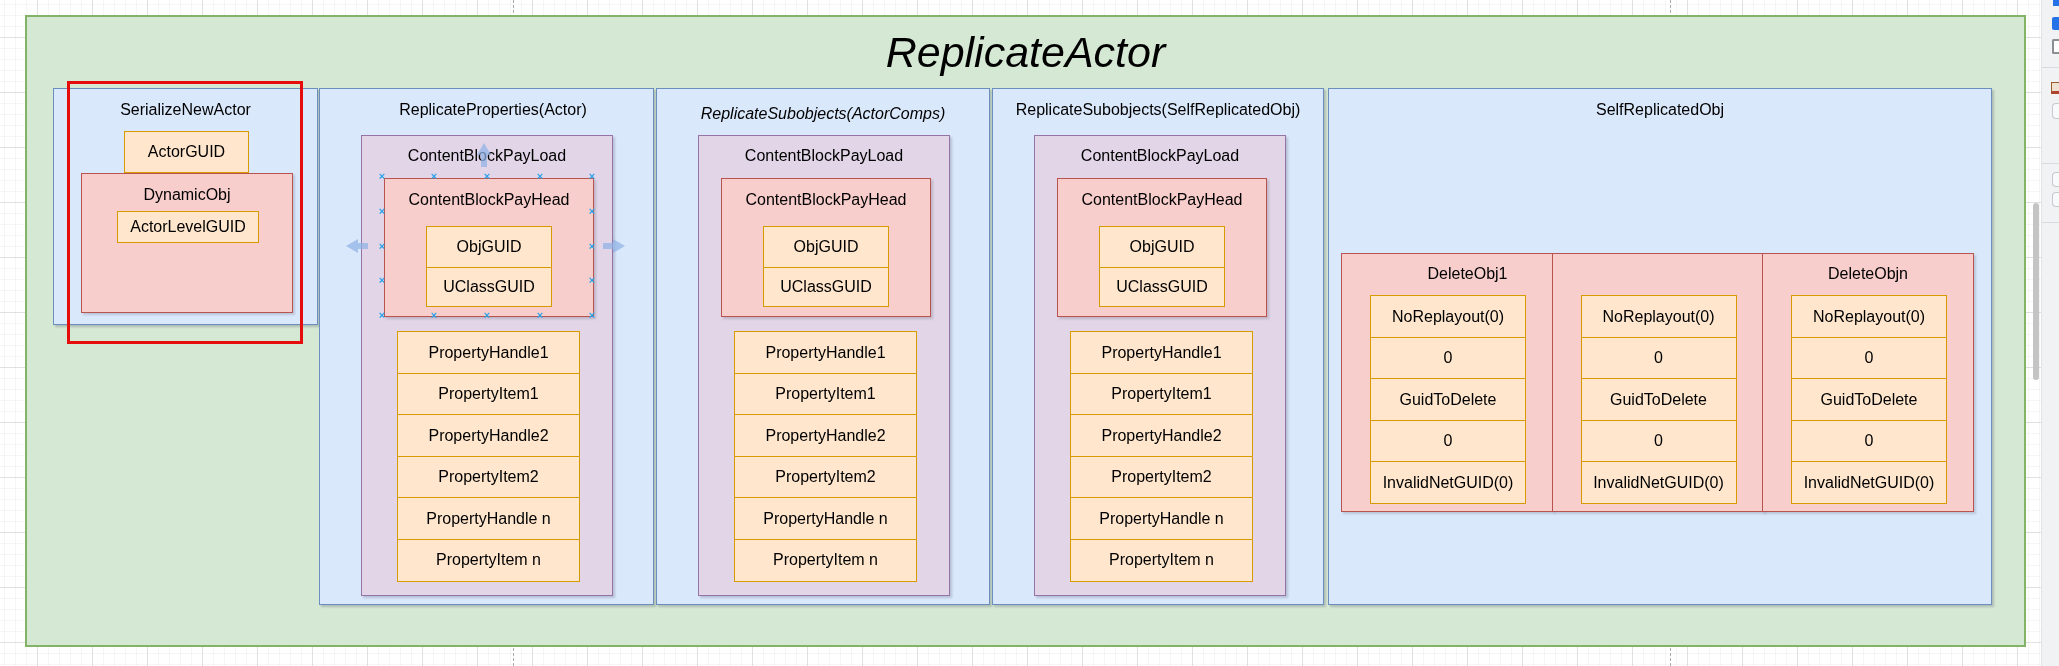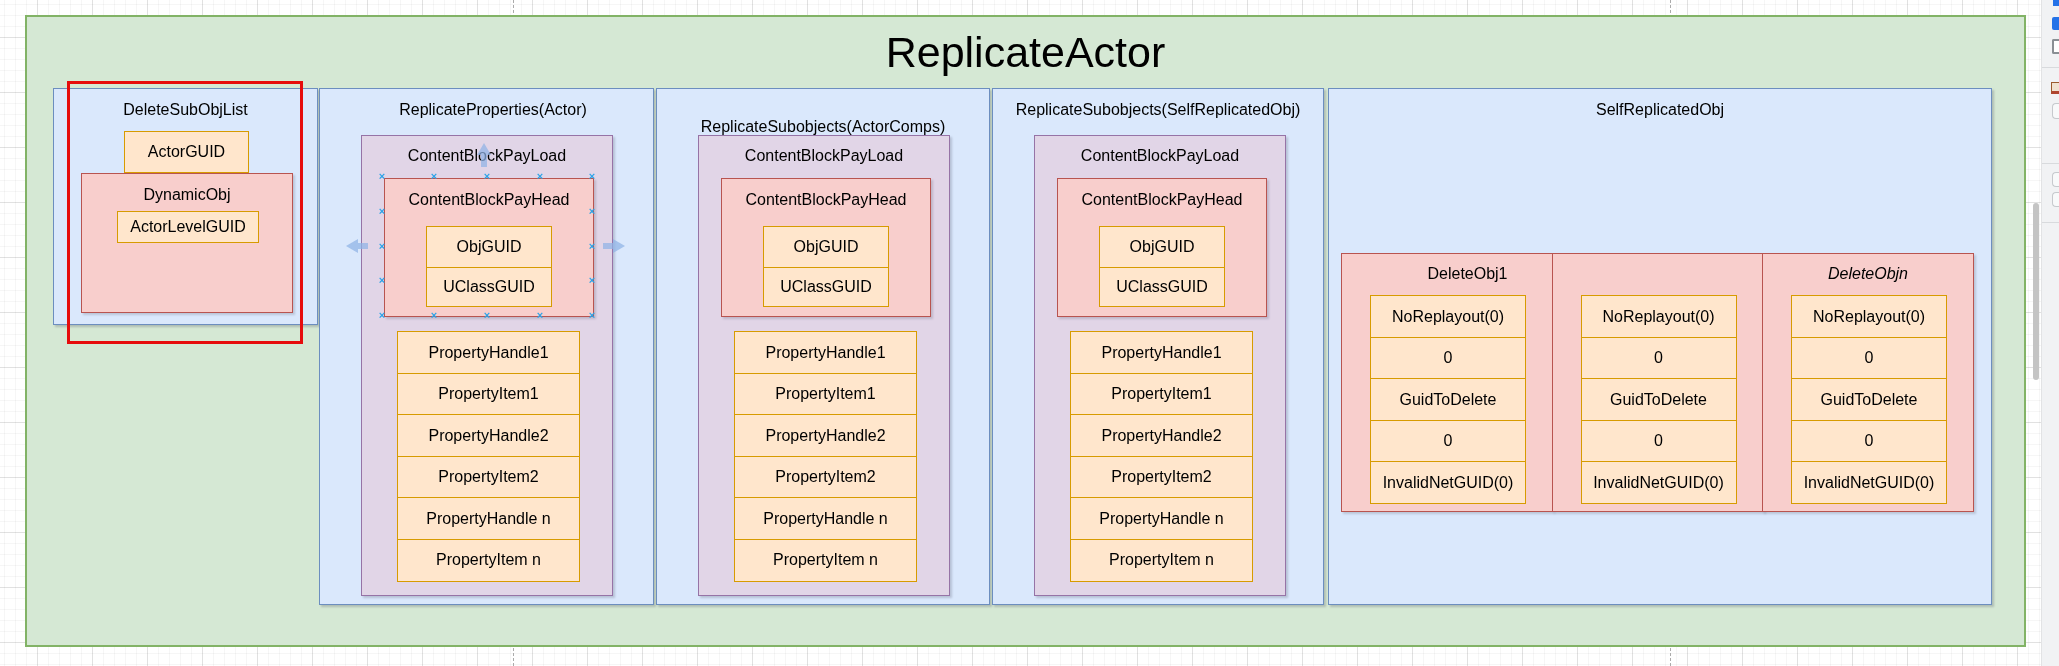--- a/index.html
+++ b/index.html
@@ -46,25 +46,25 @@
   .side-panel{background:#f1f2f4;border-left:1px solid #e2e3e5;z-index:5;}
   .panel-divider{position:absolute;left:0;right:0;height:1px;background:#d8dadd;}
 </style>
 </head>
 <body>
 
 <div class="pageline" style="left:513px;"></div>
 <div class="pageline" style="left:1670px;"></div>
 
 <div class="abs green-root" style="left:25px;top:15px;width:2001px;height:632px;">
-  <div class="diagram-title" style="top:12px;">ReplicateActor</div>
+  <div class="diagram-title" style="top:12px;font-style:italic;">ReplicateActor</div>
 </div>
 
 <div class="abs box-blue" style="left:53px;top:88px;width:265px;height:237px;z-index:2;">
-  <div class="shape-label" style="top:12px;">DeleteSubObjList</div>
+  <div class="shape-label" style="top:12px;">SerializeNewActor</div>
 
   <div class="abs box-orange" style="left:70px;top:42px;width:125px;height:42px;display:flex;align-items:center;justify-content:center;font-size:16px;">
     <span>ActorGUID</span>
   </div>
 
   <div class="abs box-pink" style="left:27px;top:84px;width:212px;height:140px;">
     <div class="shape-label" style="top:12px;">DynamicObj</div>
     <div class="rowstack" style="left:35px;top:37px;width:142px;">
       <div class="row" style="height:32px;text-align:right;">
         <span>ActorLevelGUID</span>
@@ -140,21 +140,21 @@
 <div class="dir-arrow" style="left:601px;top:239px;width:24px;height:14px;">
   <div class="tri arrow-col" style="right:0;top:0;border-left:12px solid rgba(143,178,229,0.9);"></div>
   <div class="stem" style="left:2px;top:4px;width:10px;height:6px;"></div>
 </div>
 <div class="dir-arrow" style="left:477px;top:143px;width:14px;height:26px;">
   <div class="tri arrow-row" style="left:0;top:0;border-bottom:12px solid rgba(143,178,229,0.9);"></div>
   <div class="stem" style="left:4px;top:12px;width:6px;height:12px;"></div>
 </div>
 
 <div class="abs box-blue" style="left:656px;top:88px;width:334px;height:517px;z-index:2;">
-  <div class="shape-label" style="top:29px;">ReplicateSubobjects(ActorComps)</div>
+  <div class="shape-label" style="top:16px;font-style:italic;">ReplicateSubobjects(ActorComps)</div>
 
   <div class="abs box-purple" style="left:41px;top:46px;width:252px;height:461px;">
     <div class="shape-label" style="top:11px;">ContentBlockPayLoad</div>
 
     <div class="abs box-pink" style="left:22px;top:42px;width:210px;height:139px;">
       <div class="shape-label" style="top:12px;">ContentBlockPayHead</div>
       <div class="rowstack" style="left:41px;top:47px;width:126px;">
         <div class="row" style="height:42px;">
           <span>ObjGUID</span>
         </div>
@@ -269,21 +269,21 @@
         <div class="row">
             <span>0</span>
           </div>
         <div class="row">
             <span>InvalidNetGUID(0)</span>
           </div>
       </div>
     </div>
 
     <div class="box-pink" style="position:relative;width:212px;height:259px;box-sizing:border-box;margin-left:-1.5px;">
-      <div class="shape-label" style="top:11px;font-style:italic;">DeleteObjn</div>
+      <div class="shape-label" style="top:11px;">DeleteObjn</div>
       <div class="rowstack" style="left:28px;top:41px;width:156px;">
         <div class="row">
             <span>NoReplayout(0)</span>
           </div>
         <div class="row">
             <span>0</span>
           </div>
         <div class="row">
             <span>GuidToDelete</span>
           </div>

